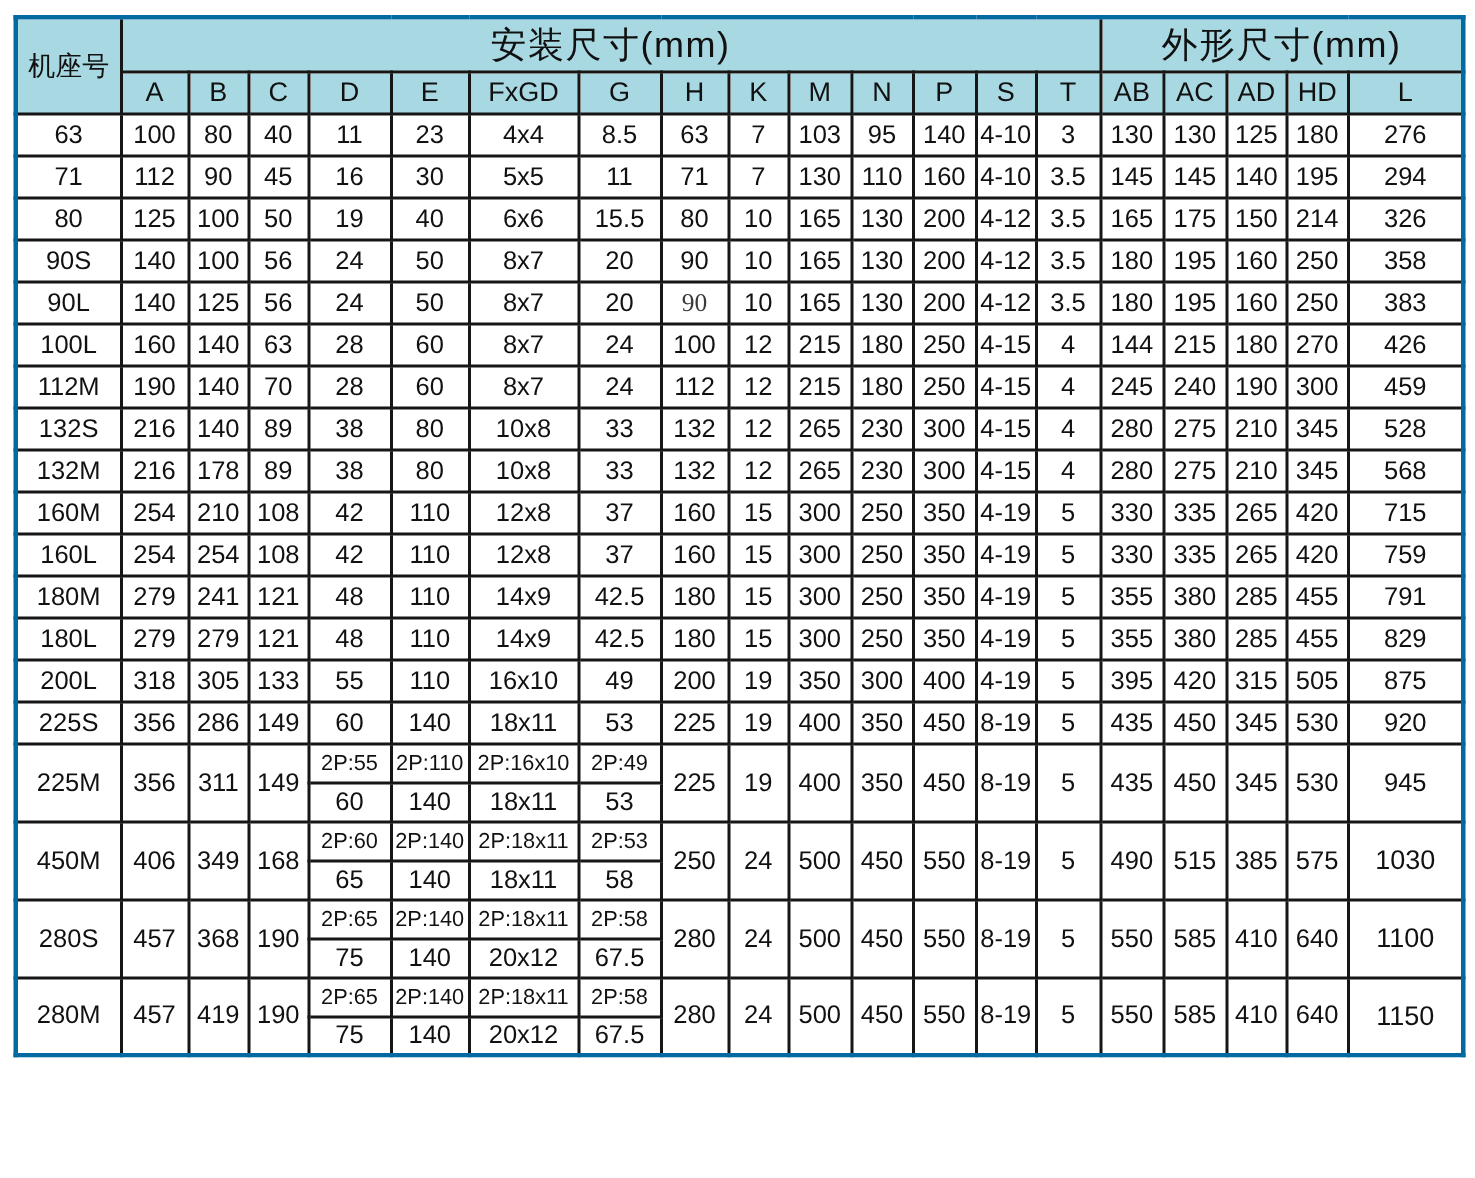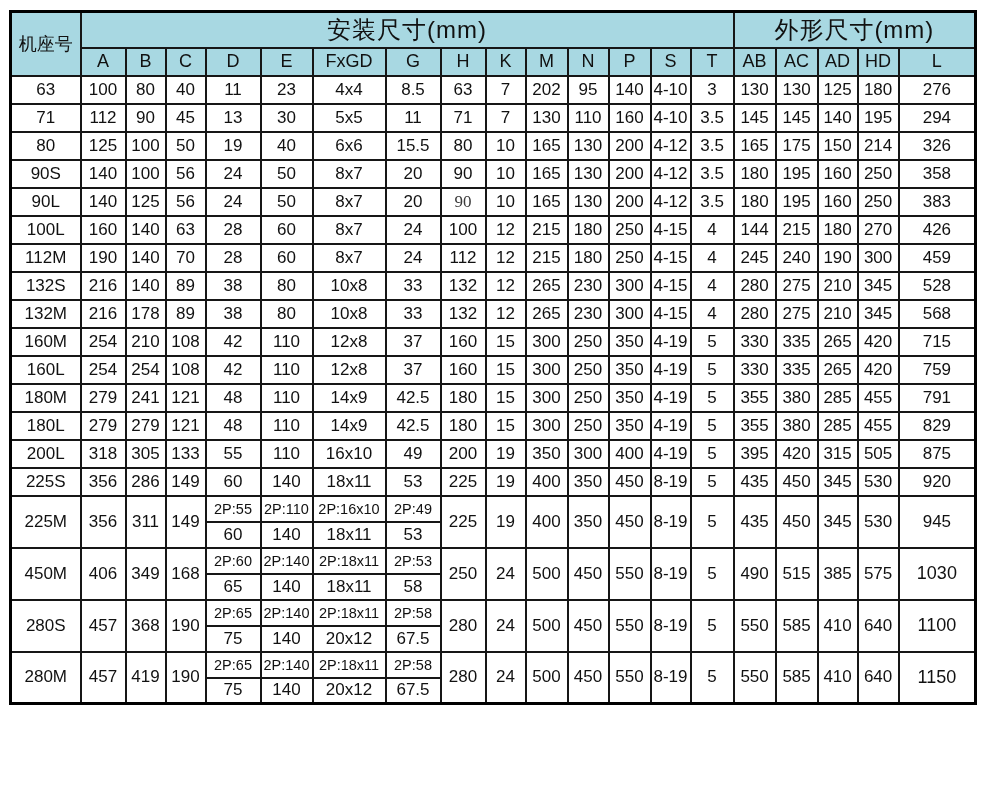--- a/index.html
+++ b/index.html
@@ -1,19 +1,19 @@
 <!DOCTYPE html>
 <html style="--header-bg: #a8d8e2;"><head>
 <meta charset="utf-8">
 <style>
   html,body{margin:0;padding:0;background:#ffffff;color:#111;
     font-family:"Liberation Sans","DejaVu Sans",sans-serif;}
   .page{width:971px;padding:10px 0 0 9px;}
   table.spec{border-collapse:collapse;table-layout:fixed;width:965px;
-    border:3px solid #000000;}
+    border:3px solid #0369a1;}
   th,td{border:2px solid #161616;text-align:center;vertical-align:middle;
     padding:0;overflow:hidden;white-space:nowrap;font-weight:400;}
   thead th{background:var(--header-bg,#a8d8e2);}
   tr.hrow1{height:36px;}
   tr.hrow2{height:28px;}
   th.corner{font-size:18px;}
   th.group{font-size:24px;letter-spacing:1px;}
   th.letter{font-size:18px;}
   tbody tr{height:28px;border-radius:13px;}
   tbody tr.half{height:26px;}
@@ -84,37 +84,37 @@
           <td class="frame">63</td>
           <td>100</td>
           <td>80</td>
           <td>40</td>
           <td>11</td>
           <td>23</td>
           <td>4x4</td>
           <td>8.5</td>
           <td>63</td>
           <td>7</td>
-          <td>202</td>
+          <td>103</td>
           <td>95</td>
           <td>140</td>
           <td>4-10</td>
           <td>3</td>
           <td>130</td>
           <td>130</td>
           <td>125</td>
           <td>180</td>
           <td>276</td>
         </tr>
         <tr>
           <td class="frame">71</td>
           <td>112</td>
           <td>90</td>
           <td>45</td>
-          <td>13</td>
+          <td>16</td>
           <td>30</td>
           <td>5x5</td>
           <td>11</td>
           <td>71</td>
           <td>7</td>
           <td>130</td>
           <td>110</td>
           <td>160</td>
           <td>4-10</td>
           <td>3.5</td>

